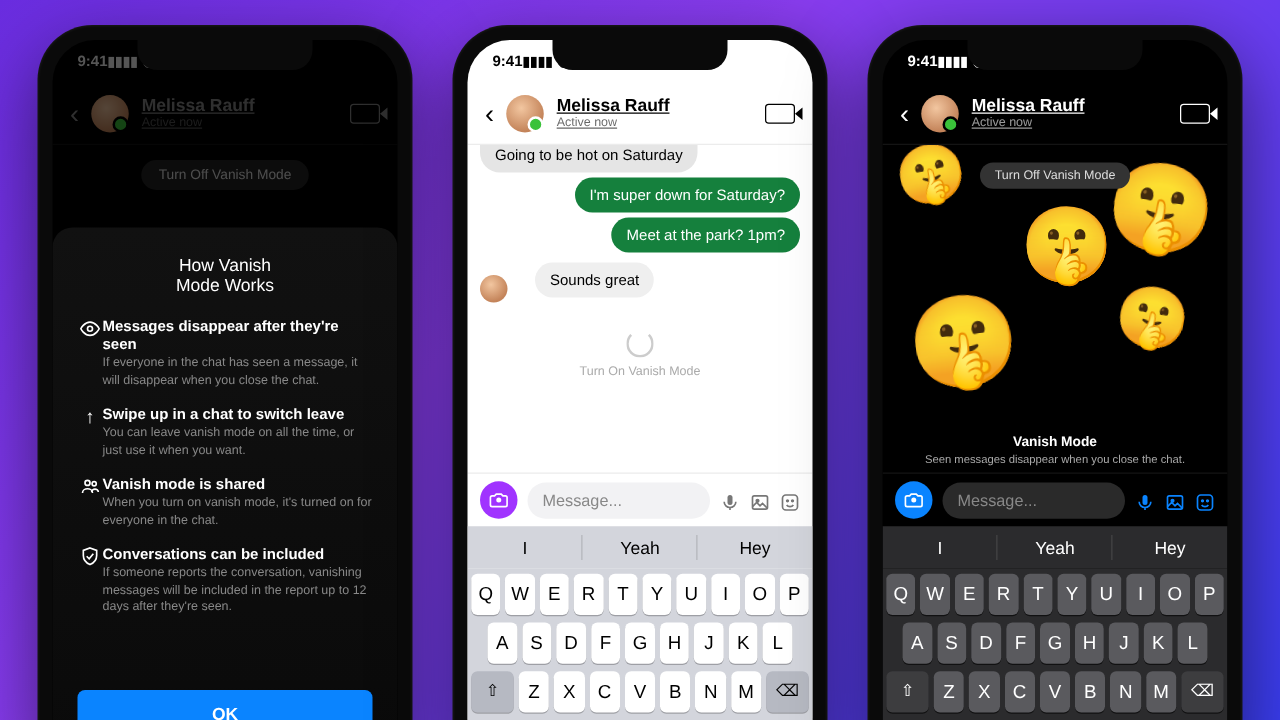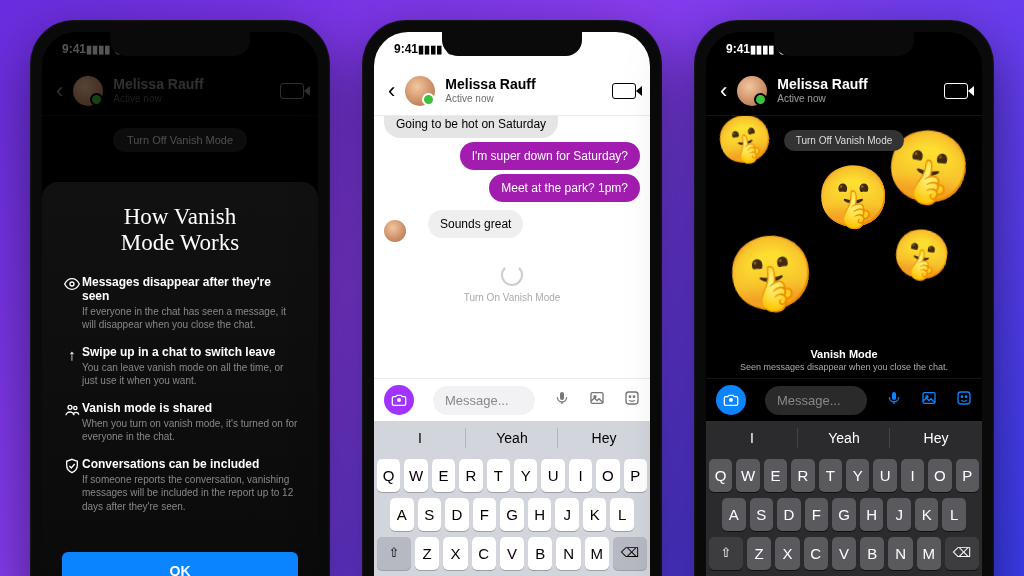--- a/index.html
+++ b/index.html
@@ -72,21 +72,21 @@
     background: radial-gradient(circle at 40% 35%, #f2c6a0, #c4845a 70%);
     flex-shrink: 0; position: relative;
   }
   .avatar::after {
     content: ''; position: absolute; bottom: 0; right: 0;
     width: 9px; height: 9px; background: #3ac23a; border-radius: 50%;
     border: 2px solid var(--ring,#fff);
   }
   .header-name { font-size: 14px; font-weight: 600; line-height: 1.1; }
   .header-status { font-size: 10px; opacity: 0.6; }
-  .header-flex { flex: 1; }
+  .header-flex { flex: 1; text-decoration: underline; }
   .video-icon {
     width: 24px; height: 16px; border: 1.6px solid currentColor; border-radius: 3px; position: relative;
   }
   .video-icon::after {
     content:''; position:absolute; right:-7px; top:2px; width:0; height:0;
     border-top:5px solid transparent; border-bottom:5px solid transparent; border-right:6px solid currentColor;
   }
 
   
   .p1-screen { background: #000; color: #fff; }
@@ -95,50 +95,50 @@
   .vanish-pill {
     margin: 12px auto 0; width: fit-content; padding: 6px 14px;
     font-size: 11px; background: rgba(70,70,70,0.5); border-radius: 14px; color: #ddd;
   }
   .info-sheet {
     position: absolute; left: 0; right: 0; bottom: 0; top: 150px;
     background: linear-gradient(#111, #0a0a0a);
     border-top-left-radius: 16px; border-top-right-radius: 16px;
     padding: 22px 20px 18px; display: flex; flex-direction: column;
   }
-  .sheet-title { text-align: center; font-size: 23px; font-weight: 400; line-height: 1.15; margin-bottom: 18px; font-family: Liberation Serif, serif; }
+  .sheet-title { text-align: center; font-size: 14px; font-weight: 400; line-height: 1.15; margin-bottom: 18px; }
   .info-row { display: flex; margin-bottom: 13px; }
   .info-icon { width: 20px; flex-shrink: 0; display:flex; align-items:flex-start; justify-content:center; font-size:15px; color:#fff; padding-top:1px; }
   .info-title { font-size: 12px; font-weight: 600; color: #fff; margin-bottom: 2px; }
   .info-desc { font-size: 10px; color: #888; line-height: 1.35; }
   .ok-btn {
     margin-top: auto; background: #0a84ff; color: #fff; text-align: center;
     padding: 11px; border-radius: 6px; font-size: 14px; font-weight: 600;
   }
 
   
   .p2-screen { background: #fff; color: #000; }
   .chat-body { padding: 0 10px; position: relative; height: calc(100% - 84px - 230px); overflow:hidden; }
   .bubble { padding: 7px 12px; border-radius: 16px; font-size: 12px; margin: 4px 0; max-width: 75%; width: fit-content; }
   .bubble.in { background: #efefef; color: #000; }
-  .bubble.out { background: #a21caf; color: #fff; margin-left: auto; }
+  .bubble.out { background: #15803d; color: #fff; margin-left: auto; }
   .msg-row { display: flex; align-items: flex-end; gap: 22px; }
   .msg-row .mini-avatar {
     width: 22px; height: 22px; border-radius: 50%;
     background: radial-gradient(circle at 40% 35%, #f2c6a0, #c4845a 70%);
   }
   .truncated-bubble { background:#e5e5e5; border-radius: 0 0 16px 16px; padding: 5px 12px 7px; font-size:12px; color:#000; width:fit-content; margin-top:-4px;}
   .vanish-hint { text-align: center; margin-top: 22px; }
   .spinner {
     width: 22px; height: 22px; border: 2.5px solid #ccc; border-top-color: transparent;
     border-radius: 50%; margin: 0 auto 6px;
   }
   .vanish-hint-text { font-size: 10px; color: #aaa; }
   .composer {
-    display: flex; align-items: center; gap: 19px; padding: 6px 10px;
+    display: flex; align-items: flex-end; gap: 8px; padding: 6px 10px;
     border-top: 1px solid rgba(0,0,0,0.08);
   }
   .cam-btn {
     width: 30px; height: 30px; border-radius: 50%; background: #a033ff;
     display: flex; align-items: center; justify-content: center; color: #fff; font-size: 14px;
   }
   .cam-btn.blue { background:#0a84ff; }
   .msg-input {
     flex: 1; background: #f2f2f4; border-radius: 18px; padding: 7px 12px;
     font-size: 13px; color: #888;

